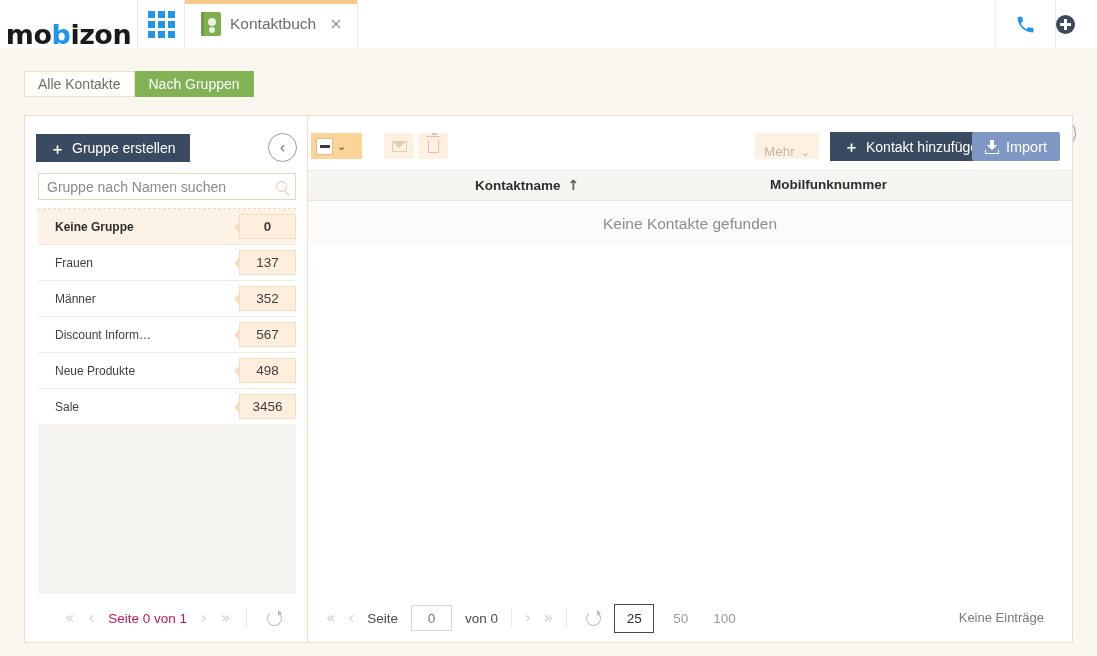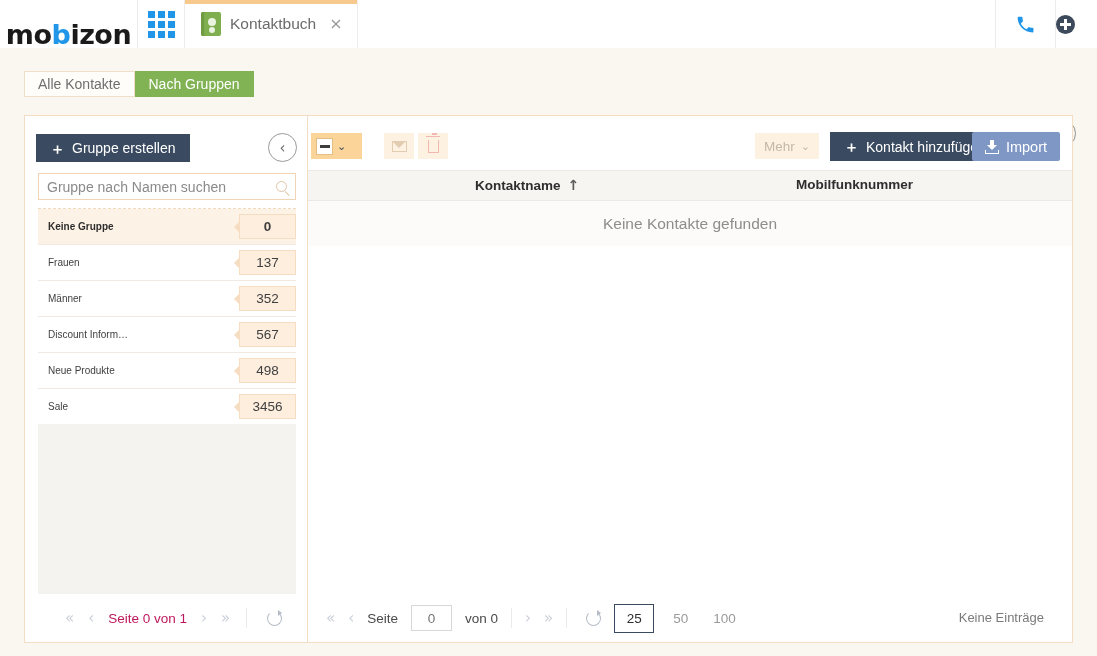--- a/index.html
+++ b/index.html
@@ -194,21 +194,21 @@
     position: absolute; left: 13px; top: 92px; width: 258px;
     border-top: 1px dashed #f0d9bd;
   }
   .group-row {
     height: 36px; display:flex; align-items:center;
     border-bottom: 1px solid #f0eae2;
     position: relative; cursor: pointer;
   }
   .group-row.sel { background: #fdf2e6; }
   .group-name {
-    font-size: 10px; color: #3f3f3f; padding-left: 10px;
+    font-size: 12px; color: #3f3f3f; padding-left: 17px;
   }
   .group-row.sel .group-name { font-weight: 700; color: #2e2e2e; }
   .badge-wrap { position: absolute; right: 0; display:flex; align-items:center; }
   .badge-notch {
     width: 0; height: 0;
     border-top: 5px solid transparent; border-bottom: 5px solid transparent;
     border-right: 5px solid #f6dcc0;
   }
   .badge {
     width: 57px; height: 25px; background: #fdeede; border: 1px solid #f6dcc0;
@@ -279,21 +279,21 @@
   .trash::before {
     content:""; position:absolute; left:-2.5px; top:-4px; width: 14px; height: 1.6px;
     background:#f0b8b0;
   }
   .trash::after {
     content:""; position:absolute; left:3px; top:-6.5px; width: 5px; height: 1.6px;
     background:#f0b8b0;
   }
   .mehr-btn {
     position:absolute; left: 447px; top: 17px; height: 26px; padding: 0 9px;
-    background:#fdf1e2; display:flex; align-items:center; gap:6px;
+    background:#fdf1e2; display:flex; align-items:flex-end; gap:6px;
     font-size: 13.5px; color:#c4b9a9; cursor: pointer;
   }
   .mehr-btn .chev { color:#c4b9a9; }
   .add-contact-btn {
     position:absolute; left: 522px; top: 16px; height: 29px; padding: 0 14px;
     background:#3a4a60; color:#fff; font-size:14px;
     display:flex; align-items:center; gap: 7px; cursor:pointer;
   }
   .import-btn {
     position:absolute; right: 12px; top: 16px; height: 29px; padding: 0 13px;
@@ -317,21 +317,21 @@
   
   .thead {
     position:absolute; left:0; right:0; top: 54px; height: 31px;
     background: #f6f5f2; border-top: 1px solid #ece9e4; border-bottom: 1px solid #ece9e4;
   }
   .th {
     position:absolute; top: 6px; font-size: 13.5px; font-weight: 700; color: #2e2e2e;
     display:flex; align-items:center; gap: 7px; cursor: pointer;
   }
   .th-name { left: 156px; padding-left: 11px; }
-  .th-mobile { left: 488px; }
+  .th-mobile { left: 462px; }
   .sort-arrow { font-size: 14px; color: #5a5a5a; font-family:"DejaVu Sans", sans-serif; }
 
   .empty-row {
     position:absolute; left:0; right:0; top: 85px; height: 45px;
     background: #fcfbf9;
     display:flex; align-items:center; justify-content:center;
     font-size: 15.5px; color: #8d8d8d;
   }
 
   

